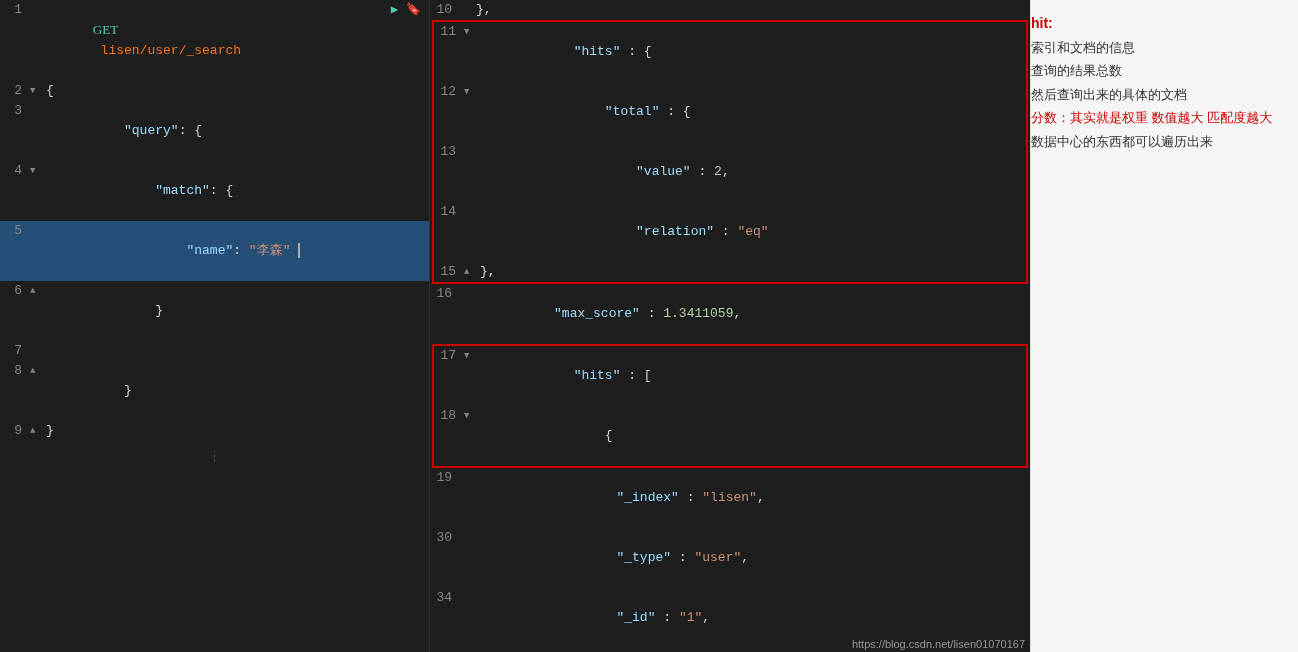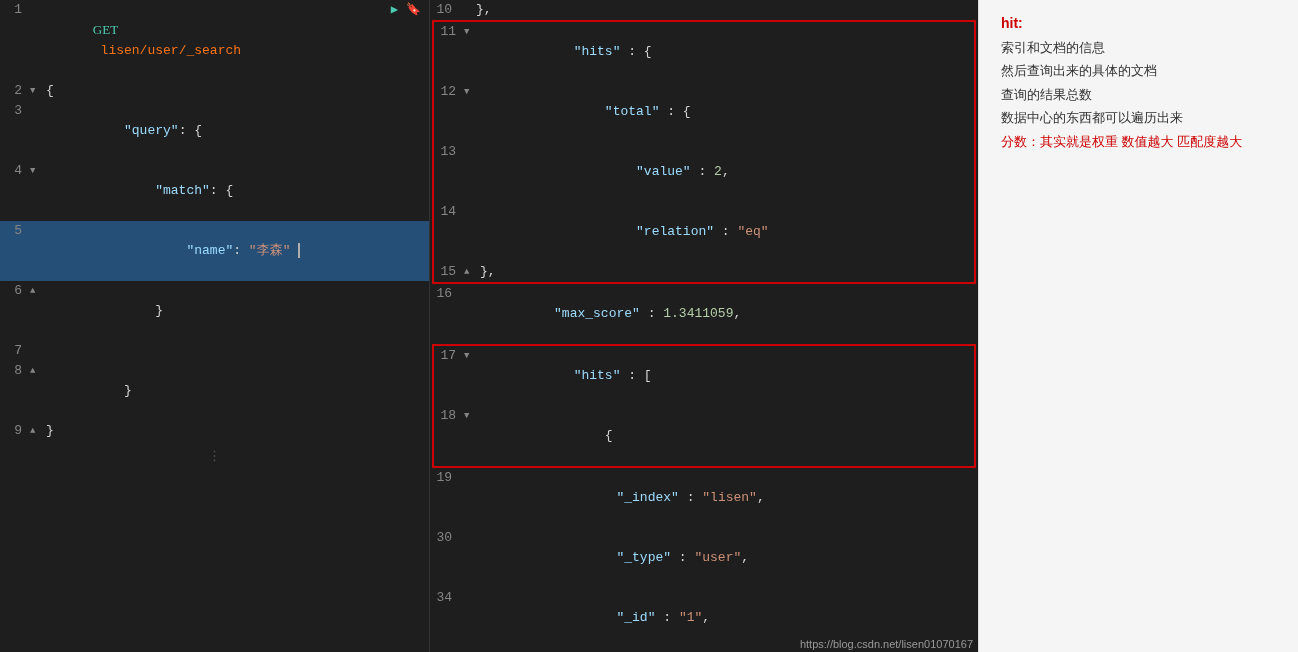--- a/index.html
+++ b/index.html
@@ -33,23 +33,23 @@
     
     .middle-panel {
       flex: 1;
       background: #1e1e1e;
       overflow-y: auto;
       padding: 0;
     }
 
     
     .annotation-panel {
-      width: 320px;
+      width: 268px;
       background: #f5f5f5;
-      padding: 15px 22px;
+      padding: 15px 0;
       flex-shrink: 0;
       border-left: 1px solid #ddd;
       overflow-y: auto;
     }
 
     .annotation-panel .ann-title {
       color: #cc0000;
       font-family: Arial, sans-serif;
       font-size: 14px;
       font-weight: bold;
@@ -307,19 +307,19 @@
 
     </div>
 
     <div class="watermark">https://blog.csdn.net/lisen01070167</div>
   </div>
 
   <div class="annotation-panel">
     <div class="ann-title">hit:</div>
     <div class="ann-text">
       <div>索引和文档的信息</div>
+      <div>查询的结果总数</div>
       <div>然后查询出来的具体的文档</div>
-      <div>查询的结果总数</div>
+      <div style="color:#cc0000;">分数：其实就是权重 数值越大 匹配度越大</div>
       <div>数据中心的东西都可以遍历出来</div>
-      <div style="color:#cc0000;">分数：其实就是权重 数值越大 匹配度越大</div>
     </div>
   </div>
 </div>
 
 </body></html>

